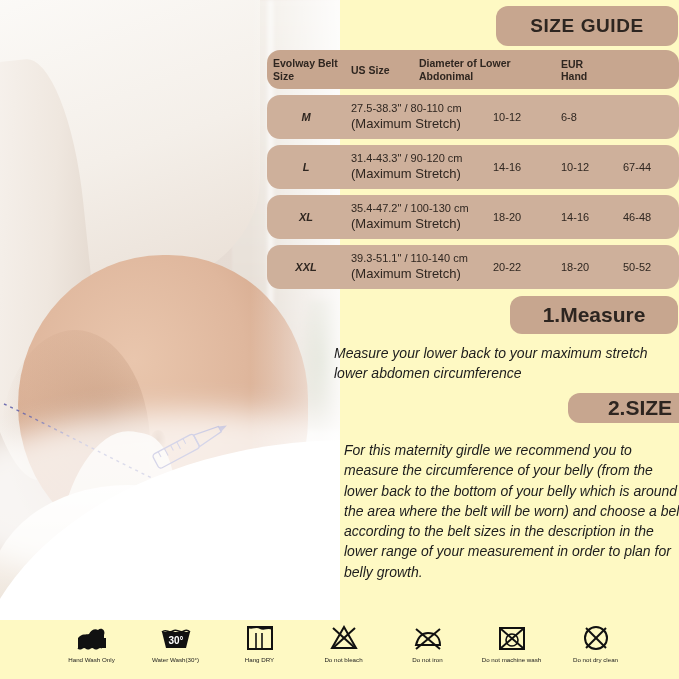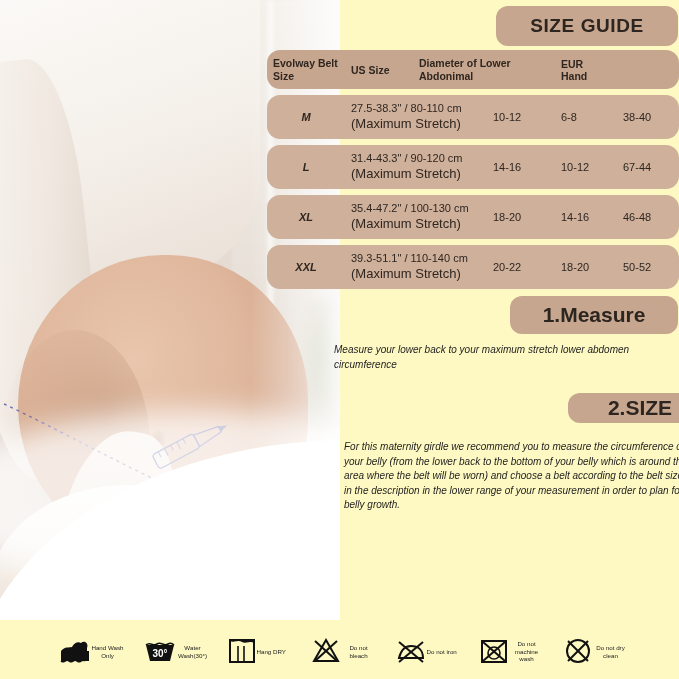--- a/index.html
+++ b/index.html
@@ -201,42 +201,42 @@
     position: absolute;
     border-radius: 12px;
     font-size: 21px;
   }
   #measure-title { left: 248px; top: 296px; width: 168px; height: 38px; }
   #size-title    { left: 272px; top: 393px; width: 144px; height: 30px; margin-left: 34px; }
 
   .para {
     position: absolute;
     font-style: italic;
-    font-size: 10px;
+    font-size: 14px;
     line-height: 1.45;
     color: #1d1d1d;
     text-align: left;
   }
   #measure-text { left: 72px; top: 343px; width: 345px; }
   #size-text    { left: 82px; top: 440px; width: 345px; }
 
   
   .care {
     position: absolute;
     left: 0; top: 622px;
     width: 679px; height: 57px;
     display: flex;
     justify-content: center;
     gap: 18px;
     padding-left: 8px;
   }
   .care-item {
     width: 66px;
     display: flex;
-    flex-direction: row;
+    flex-direction: column;
     align-items: center;
   }
   .care-item .glyph { height: 32px; display: flex; align-items: center; justify-content: center; }
   .care-item .cap {
     font-size: 6.2px;
     text-align: center;
     color: #1b1b1b;
     line-height: 1.25;
     margin-top: 2px;
   }
@@ -295,21 +295,20 @@
       </div>
 
       <div class="trow body">
         <div class="cell c1">M</div>
         <div class="cell c2">
           <span>27.5-38.3" / 80-110 cm</span>
           <span class="sub">(Maximum Stretch)</span>
         </div>
         <div class="cell c3">10-12</div>
         <div class="cell c4">6-8</div>
-        <div class="cell c5">38-40</div>
       </div>
 
       <div class="trow body">
         <div class="cell c1">L</div>
         <div class="cell c2">
           <span>31.4-43.3" / 90-120 cm</span>
           <span class="sub">(Maximum Stretch)</span>
         </div>
         <div class="cell c3">14-16</div>
         <div class="cell c4">10-12</div>

